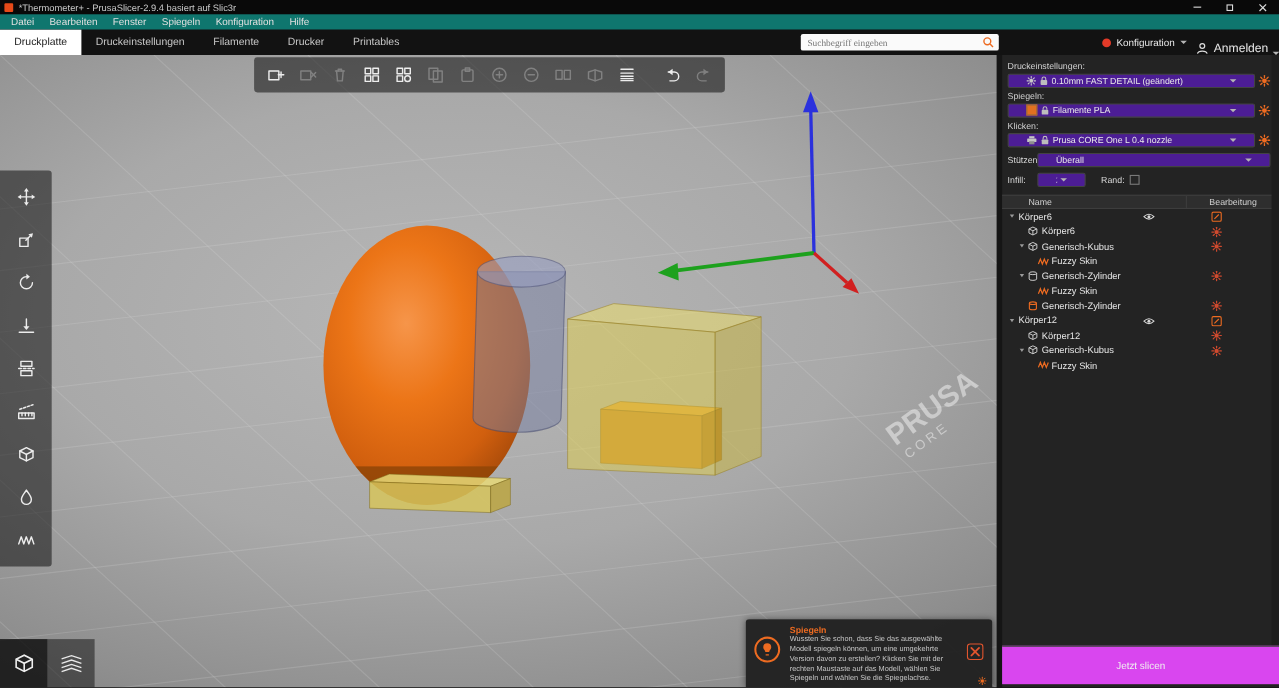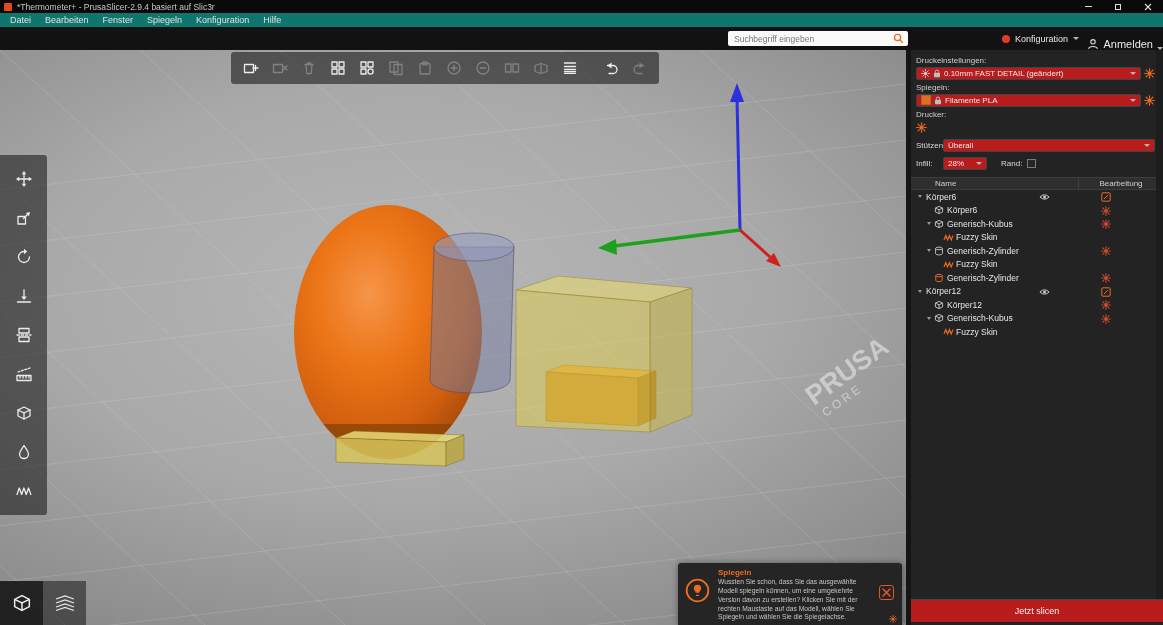--- a/index.html
+++ b/index.html
@@ -17,21 +17,21 @@
 
 .menubar{height:14px;background:#0f766e;display:flex;align-items:center;font-size:9px;color:#e0e0e0;padding-left:3px}
 .menu-item{padding:0 7px;line-height:14px}
 
 
 .tabbar{height:23px;background:#121212;display:flex;align-items:stretch;position:relative}
 .tab-list{display:flex;align-items:stretch}
 .tab{padding:0 13px;display:flex;align-items:center;font-size:9.5px;color:#c8c8c8}
 .tab.active{background:#ffffff;color:#1a1a1a}
 .searchbox{position:absolute;left:728px;top:4px;width:180px;height:15px;background:#fafafa;border-radius:2px;display:flex;align-items:center;padding:0 4px 0 6px}
-.searchbox input{flex:1;border:0;outline:0;background:transparent;font-size:8.5px;color:#333;font-family:Liberation Sans, sans-serif;min-width:0}
+.searchbox input{flex:1;border:0;outline:0;background:transparent;font-size:8.5px;color:#333;font-family:Liberation Serif, serif;min-width:0}
 .mode-group{position:absolute;right:84px;top:0;height:23px;display:flex;align-items:center;gap:5px;font-size:9px;color:#e8e8e8}
 .login-group{position:absolute;right:0;top:0;height:23px;display:flex;align-items:flex-end;gap:4px;font-size:11px;color:#e8e8e8}
 .mode-dot{width:8px;height:8px;border-radius:50%;background:#e33a28}
 .tri-down{width:0;height:0;border-left:3px solid transparent;border-right:3px solid transparent;border-top:3.5px solid #b5b5b5}
 
 
 .main{display:flex;height:575px}
 .viewport{position:relative;width:906px;height:575px;background:radial-gradient(ellipse 90% 80% at 45% 42%,#b7b7b7 0%,#a9a9a9 45%,#8f8f8f 78%,#797979 100%)}
 .scene{position:absolute;left:0;top:0}
 
@@ -54,21 +54,21 @@
 .notif-body{font-size:6.7px;line-height:1.32;width:154px}
 .notif-close{position:absolute;right:8px;top:22px;width:15px;height:15px;border:1.5px solid #e2552e;border-radius:3px;display:flex;align-items:center;justify-content:center}
 .notif-gear{position:absolute;right:5px;bottom:2px;display:flex}
 
 .divider{width:5px;background:#151515}
 
 
 .right-panel{position:relative;width:252px;background:#232323;color:#ddd;font-size:8.5px;padding:3px 8px 0 5px}
 .panel-label{font-size:8px;color:#cfcfcf;margin:3px 0 1px}
 .combo-row{display:flex;align-items:center;gap:3px;height:14px}
-.combo{flex:1;height:13px;background:#b91c1c;border:1px solid #434343;border-radius:2px;display:flex;align-items:center;gap:3px;padding:0 4px;min-width:0}
+.combo{flex:1;height:13px;background:#4c1d95;border:1px solid #434343;border-radius:2px;display:flex;align-items:center;gap:3px;padding:0 16px;min-width:0}
 .combo .txt{flex:1;white-space:nowrap;overflow:hidden;font-size:8px;color:#eaeaea}
 .cicon{display:flex;align-items:center;flex:0 0 auto}
 .combo-gear{display:flex;align-items:center;flex:0 0 auto}
 .swatch{width:10px;height:10px;border:1px solid #9a6a3a;flex:0 0 auto}
 .small-row{display:flex;align-items:center;margin-top:5px;height:13px}
 .row-label{width:27px;font-size:8px;color:#d8d8d8;flex:0 0 auto}
 .combo.fixed{flex:0 0 auto;width:44px}
 .brim-label{margin-left:14px;margin-right:5px;font-size:8px;color:#d8d8d8}
 .checkbox{width:9px;height:9px;border:1px solid #7a7a7a;background:#262626}
 
@@ -76,21 +76,21 @@
 .obj-header{display:flex;height:13px;background:#2e2e2e;border-top:1px solid #3d3d3d;border-bottom:1px solid #3d3d3d;font-size:8px;color:#d0d0d0}
 .col-name{flex:1;padding-left:24px;line-height:11px}
 .col-edit{width:85px;border-left:1px solid #3d3d3d;text-align:center;line-height:11px}
 .tree-row{position:relative;height:13.5px;display:flex;align-items:center;font-size:8.5px;color:#e6e6e6;padding-left:3px}
 .tree-caret{width:8px;display:flex;justify-content:center;flex:0 0 auto}
 .tree-caret .tri-down{border-top-color:#9a9a9a;border-left-width:2.5px;border-right-width:2.5px;border-top-width:3px}
 .tree-icon{width:12px;display:flex;justify-content:center;flex:0 0 auto}
 .tree-label{margin-left:2px;white-space:nowrap}
 .tree-eye{position:absolute;left:128px;top:3px;display:flex}
 .tree-action{position:absolute;left:190px;top:2px;display:flex}
-.slice-btn{position:absolute;left:0;right:0;bottom:3px;height:23px;background:#b91c1c;border-top:1px solid #454545;color:#f0f0f0;font-size:9px;display:flex;align-items:center;justify-content:center}
+.slice-btn{position:absolute;left:0;right:0;bottom:3px;height:35px;background:#d946ef;border-top:1px solid #454545;color:#f0f0f0;font-size:9px;display:flex;align-items:center;justify-content:center}
 .scroll-track{position:absolute;right:0;top:0;bottom:22px;width:7px;background:#1d1d1d}
 </style>
 </head>
 <body>
 
 <div class="app">
 
   <div class="titlebar">
     <div class="app-icon"></div>
     <span>*Thermometer+ - PrusaSlicer-2.9.4 basiert auf Slic3r</span>
@@ -112,20 +112,27 @@
   <div class="menubar">
       <span class="menu-item">Datei</span>
       <span class="menu-item">Bearbeiten</span>
       <span class="menu-item">Fenster</span>
       <span class="menu-item">Spiegeln</span>
       <span class="menu-item">Konfiguration</span>
       <span class="menu-item">Hilfe</span>
     </div>
 
   <div class="tabbar">
+    <div class="tab-list">
+        <div class="tab active">Druckplatte</div>
+        <div class="tab">Druckeinstellungen</div>
+        <div class="tab">Filamente</div>
+        <div class="tab">Drucker</div>
+        <div class="tab">Printables</div>
+      </div>
     <div class="searchbox">
       <input placeholder="Suchbegriff eingeben" style="">
       <svg width="11" height="11" viewBox="0 0 12 12" fill="none">
           <circle cx="5" cy="5" r="3.4" stroke="#ED6B21" stroke-width="1.4"></circle>
           <line x1="7.7" y1="7.7" x2="10.6" y2="10.6" stroke="#ED6B21" stroke-width="1.4"></line>
         </svg>
     </div>
     <div class="mode-group">
       <span class="mode-dot" style="background: rgb(227, 58, 40);"></span>
       <span>Konfiguration</span>
@@ -501,22 +508,39 @@
                 <line x1="2.3" y1="2.3" x2="3.6" y2="3.6"></line>
                 <line x1="8.4" y1="8.4" x2="9.7" y2="9.7"></line>
                 <line x1="2.3" y1="9.7" x2="3.6" y2="8.4"></line>
                 <line x1="8.4" y1="3.6" x2="9.7" y2="2.3"></line>
               </g>
               <circle cx="6" cy="6" r="2.4" fill="#ED6B21"></circle>
             </svg>
           </span>
       </div>
 
-      <div class="panel-label">Drucker:</div>
+      <div class="panel-label">Klicken:</div>
       <div class="combo-row">
+        <div class="combo">
+          <span class="cicon">
+              <svg width="10" height="9" viewBox="0 0 10 9">
+                <rect x="2.6" y="0.8" width="4.8" height="2" fill="#c4c4c4"></rect>
+                <rect x="0.8" y="2.8" width="8.4" height="3.4" rx="0.6" fill="#c4c4c4"></rect>
+                <rect x="2.6" y="5.4" width="4.8" height="2.8" fill="#8f8f8f"></rect>
+              </svg>
+            </span>
+          <span class="cicon">
+              <svg width="8" height="9" viewBox="0 0 8 9">
+                <rect x="1" y="3.8" width="6" height="4.4" rx="0.8" fill="#bdbdbd"></rect>
+                <path d="M2.3,3.8 V2.7 A1.7,1.7 0 0 1 5.7,2.7 V3.8" fill="none" stroke="#bdbdbd" stroke-width="1"></path>
+              </svg>
+            </span>
+          <span class="txt">Prusa CORE One L 0.4 nozzle</span>
+          <span class="tri-down"></span>
+        </div>
         <span class="combo-gear">
             <svg width="11" height="11" viewBox="0 0 12 12">
               <g stroke="#ED6B21" stroke-width="1.3" stroke-linecap="round">
                 <line x1="6" y1="0.8" x2="6" y2="2.6"></line>
                 <line x1="6" y1="9.4" x2="6" y2="11.2"></line>
                 <line x1="0.8" y1="6" x2="2.6" y2="6"></line>
                 <line x1="9.4" y1="6" x2="11.2" y2="6"></line>
                 <line x1="2.3" y1="2.3" x2="3.6" y2="3.6"></line>
                 <line x1="8.4" y1="8.4" x2="9.7" y2="9.7"></line>
                 <line x1="2.3" y1="9.7" x2="3.6" y2="8.4"></line>

